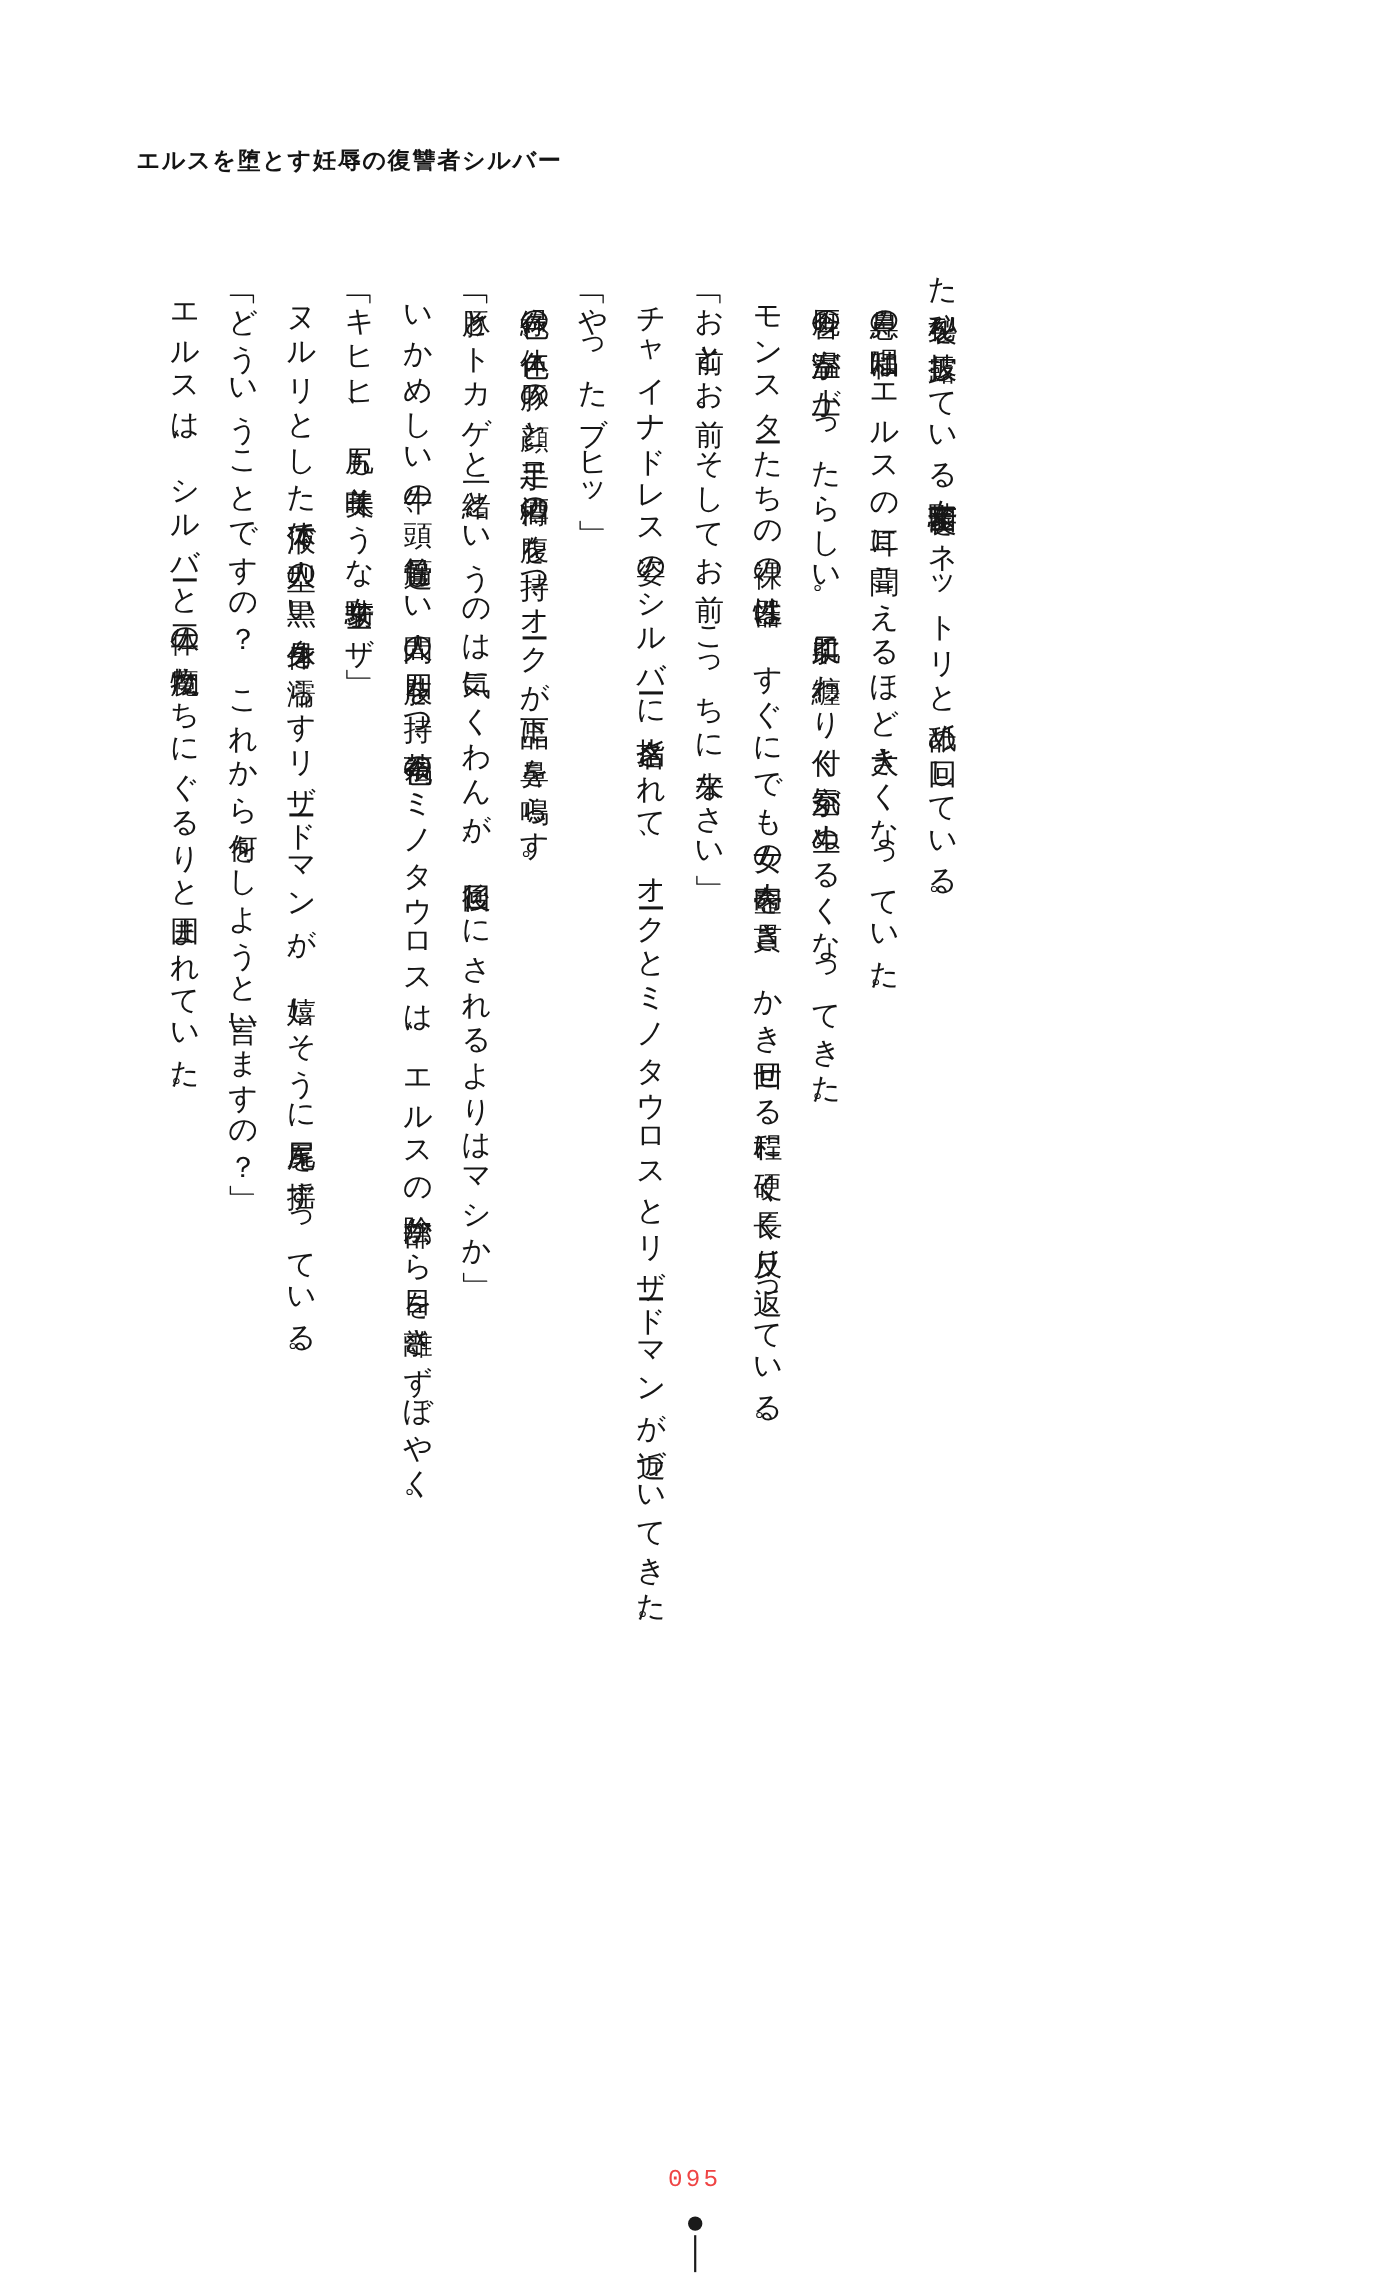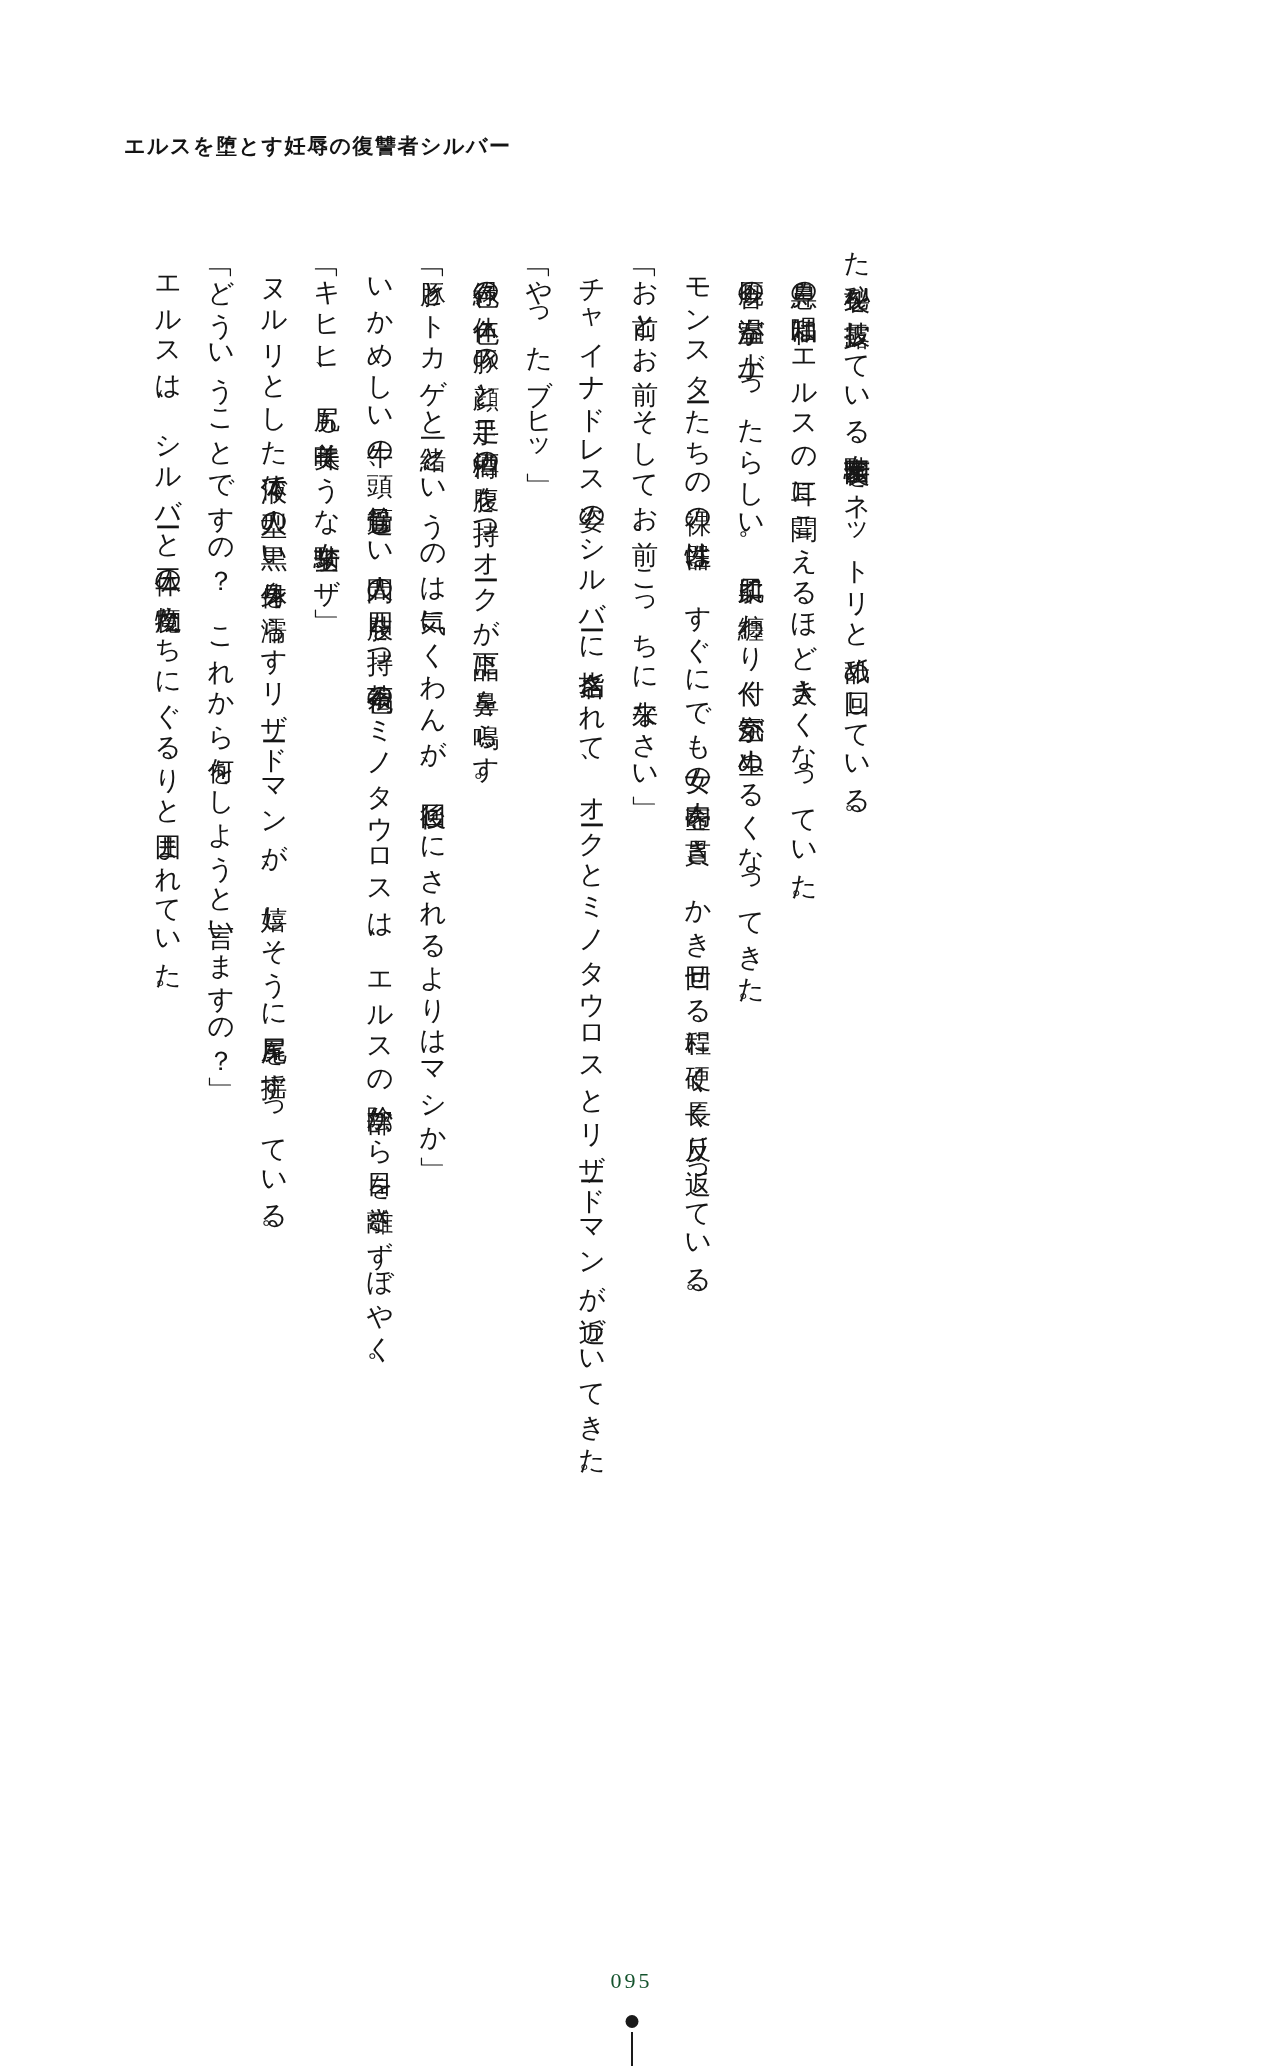--- a/index.html
+++ b/index.html
@@ -65,22 +65,22 @@
 
   
   .folio {
     position: absolute;
     left: 0;
     right: 0;
     bottom: 72px;
     text-align: center;
     font-size: 22px;
     letter-spacing: 3px;
-    color: #14532d;
-    font-family: Liberation Serif, serif;
+    color: #ef4444;
+    font-family: Liberation Mono, monospace;
   }
   .folio-mark {
     position: absolute;
     left: 50%;
     bottom: 38px;
     transform: translateX(-50%);
     width: 13px;
     height: 13px;
     border-radius: 50%;
     background: #1a1a1a;

